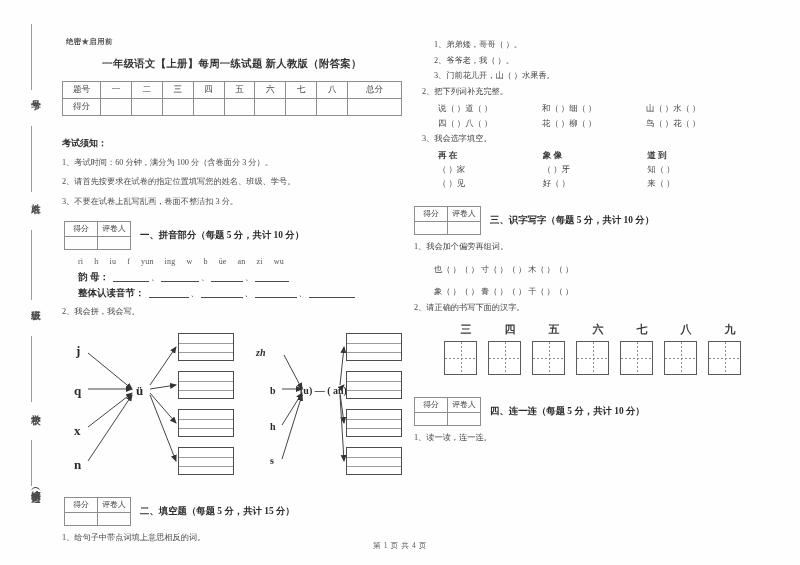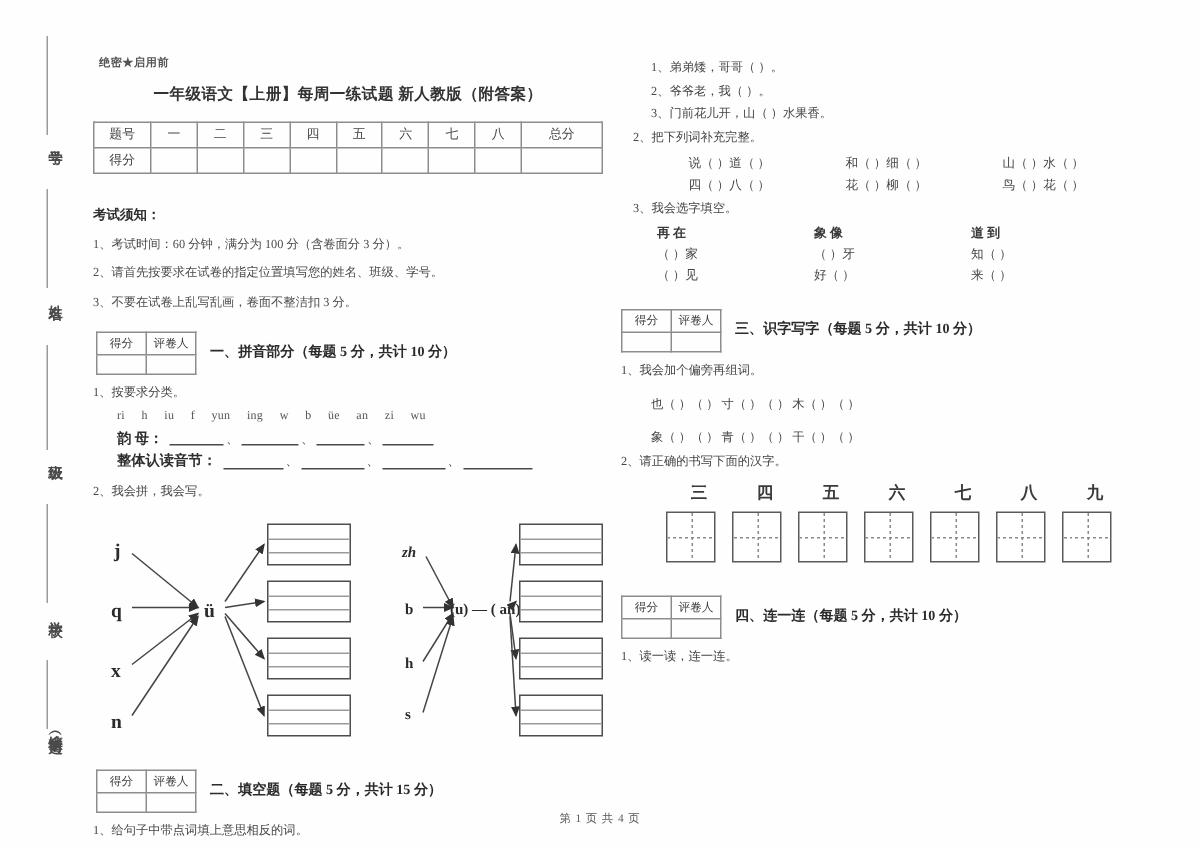--- a/index.html
+++ b/index.html
@@ -202,21 +202,21 @@
 
   
   .rq { font-size: 8.2px; color: #454545; margin: 3px 0 3px 10px; }
   .rq.ind { margin-left: 22px; }
   .wordgrid {
     display: flex;
     margin: 2px 0 2px 26px;
     font-size: 8.4px;
     color: #454545;
   }
-  .wordgrid > div { width: 104px; white-space: nowrap; margin-left: 21px; }
+  .wordgrid > div { width: 104px; white-space: nowrap; }
   .choicehead {
     display: flex;
     margin: 3px 0 1px 26px;
     font-size: 8.6px;
     color: #3a3a3a;
     font-weight: bold;
   }
   .choicehead > div { width: 108px; }
   .choicerow {
     display: flex;
@@ -339,21 +339,20 @@
         </tr>
         <tr>
           <td></td>
           <td></td>
         </tr>
       </tbody>
         </table>
       <div class="sec-title">一、拼音部分（每题 5 分，共计 10 分）</div>
     </div>
 
-    <div class="q">1、按要求分类。</div>
     <div class="pin-row">
       <span>ri</span><span>h</span><span>iu</span><span>f</span><span>yun</span><span>ing</span><span>w</span><span>b</span><span>üe</span><span>an</span><span>zi</span><span>wu</span>
     </div>
 
     <div class="fillline">
       <span class="lab">韵  母：</span><u style="width:36px"></u><span class="sep">、</span><u style="width:38px"></u><span class="sep">、</span><u style="width:32px"></u><span class="sep">、</span><u style="width:34px"></u>
     </div>
     <div class="fillline">
       <span class="lab">整体认读音节：</span><u style="width:40px"></u><span class="sep">、</span><u style="width:42px"></u><span class="sep">、</span><u style="width:42px"></u><span class="sep">、</span><u style="width:46px"></u>
     </div>
@@ -366,21 +365,21 @@
       <div class="dlabel" style="left:12px;  top:54px;">q</div>
       <div class="dlabel" style="left:12px;  top:94px;">x</div>
       <div class="dlabel" style="left:12px;  top:128px;">n</div>
       <div class="dlabel" style="left:74px;  top:54px;">ü</div>
 
       <div class="four-line" style="left:116px; top:6px;"></div>
       <div class="four-line" style="left:116px; top:44px;"></div>
       <div class="four-line" style="left:116px; top:82px;"></div>
       <div class="four-line" style="left:116px; top:120px;"></div>
 
-      <div class="dlabel small" style="left:206px; top:18px;font-style:italic;">zh</div>
+      <div class="dlabel small" style="left:194px; top:18px;font-style:italic;">zh</div>
       <div class="dlabel small" style="left:208px; top:56px;">b</div>
       <div class="dlabel small" style="left:208px; top:92px;">h</div>
       <div class="dlabel small" style="left:208px; top:126px;">s</div>
       <div class="dlabel small" style="left:238px; top:56px;">(u) — ( an)</div>
 
       <div class="four-line" style="left:284px; top:6px;"></div>
       <div class="four-line" style="left:284px; top:44px;"></div>
       <div class="four-line" style="left:284px; top:82px;"></div>
       <div class="four-line" style="left:284px; top:120px;"></div>
 

